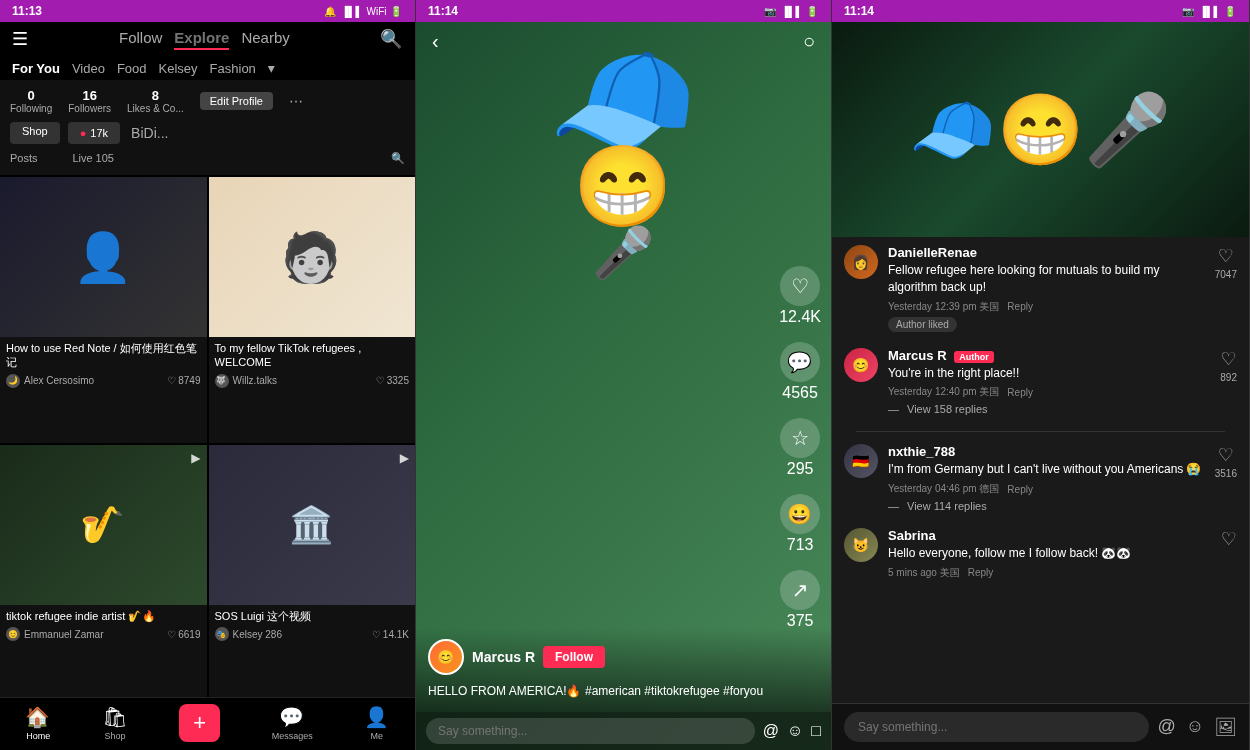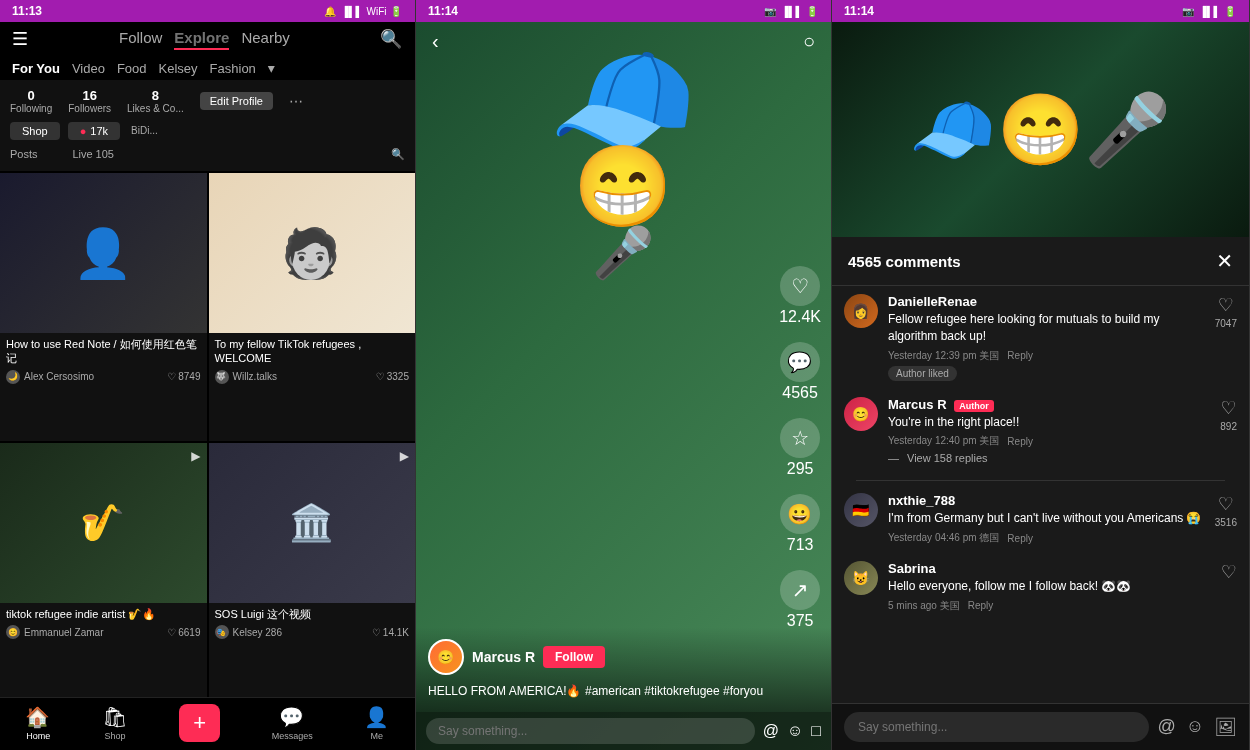--- a/index.html
+++ b/index.html
@@ -457,21 +457,21 @@
       <div class="profile-stat">
         <div class="num">8</div>
         <div class="lbl">Likes &amp; Co...</div>
       </div>
       <button class="profile-btn edit">Edit Profile</button>
       <span style="font-size:14px; color:#aaa;">⋯</span>
     </div>
     <div style="display:flex; gap:8px; margin-top:2px;">
       <div style="background:#333; color:#fff; border-radius:4px; padding:3px 12px; font-size:11px; cursor:pointer;">Shop</div>
       <div style="background:#333; color:#fff; border-radius:4px; padding:3px 12px; font-size:11px; cursor:pointer; display:flex; align-items:center; gap:4px;"><span style="color:#fe2c55;">●</span> 17k</div>
-      <div style="color:#aaa; font-size:10px; padding:3px; cursor:pointer;">BiDi...</div>
+      <div style="color:#aaa; font-size:14px; padding:3px; cursor:pointer;">BiDi...</div>
     </div>
     <div style="display:flex; gap:16px; padding:2px 0; font-size:11px; color:#aaa;">
       <span>Posts</span>
       <span style="opacity:0;">|</span>
       <span>Live 105</span>
       <span style="margin-left:auto;">🔍</span>
     </div>
   </div>
 
   <div class="grid-section">
@@ -663,24 +663,20 @@
 
   <div class="phone3-content">
 
     <div class="video-preview">
       <div style="width:100%; height:100%; background:linear-gradient(135deg, #0a1a0f 0%, #1a4a2e 50%, #0a1a0f 100%); display:flex; align-items:center; justify-content:center;">
         <span style="font-size:70px;">🧢😁🎤</span>
       </div>
     </div>
 
     <div class="comments-section">
-      <div class="comments-header">
-        <span class="comments-title">4565 comments</span>
-        <span class="close-btn">✕</span>
-      </div>
 
       <div class="comments-list">
 
         <div class="comment-item">
           <div class="comment-avatar" style="background: linear-gradient(135deg, #8B4513, #D2691E);">👩</div>
           <div class="comment-body">
             <div class="comment-username">
               <span>DanielleRenae</span>
             </div>
             <div class="comment-text">Fellow refugee here looking for mutuals to build my algorithm back up!</div>
@@ -722,20 +718,21 @@
           <div class="comment-avatar" style="background: linear-gradient(135deg, #334, #556);">🇩🇪</div>
           <div class="comment-body">
             <div class="comment-username">
               <span>nxthie_788</span>
             </div>
             <div class="comment-text">I'm from Germany but I can't live without you Americans 😭</div>
             <div class="comment-meta">
               <span>Yesterday 04:46 pm 德国</span>
               <span style="cursor:pointer;">Reply</span>
             </div>
+            <div class="view-replies">View 114 replies</div>
           </div>
           <div class="comment-like">
             <span class="heart">♡</span>
             <span class="like-count">3516</span>
           </div>
         </div>
 
         <div class="comment-item">
           <div class="comment-avatar" style="background: linear-gradient(135deg, #553, #885);">😺</div>
           <div class="comment-body">

